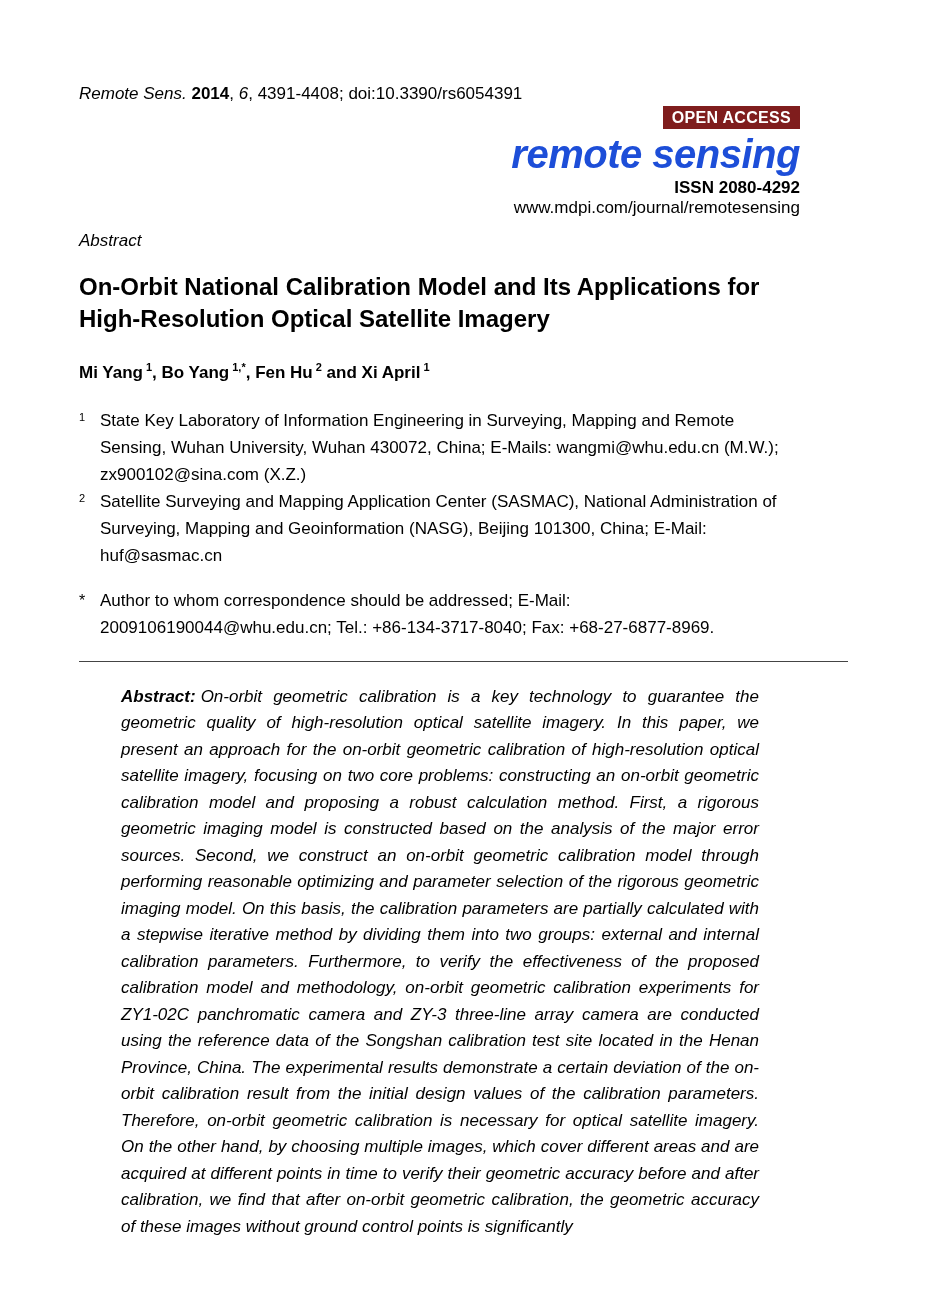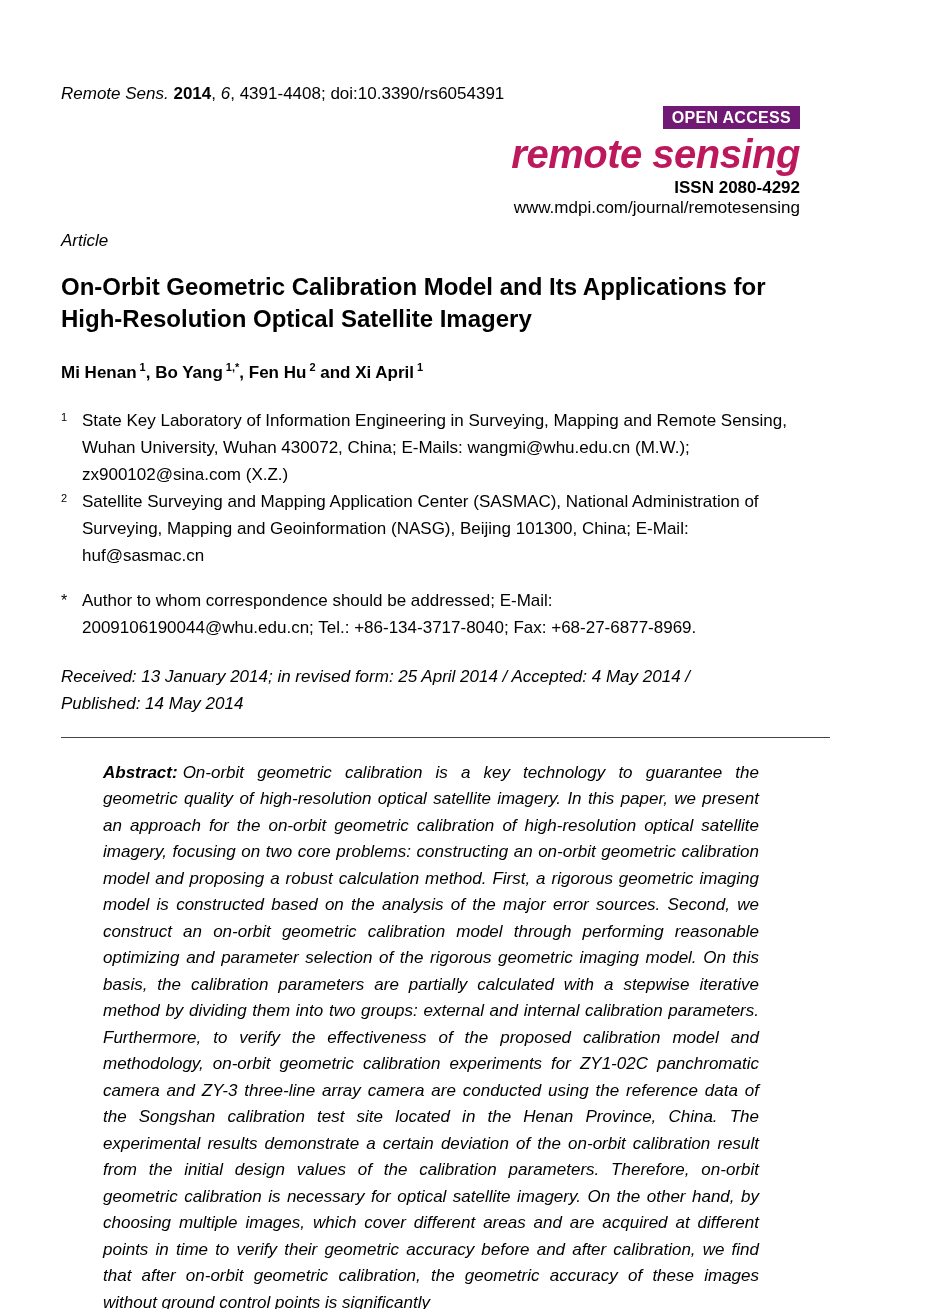--- a/index.html
+++ b/index.html
@@ -8,49 +8,49 @@
     width: 926px;
     height: 1309px;
     font-family: "Liberation Sans", "DejaVu Sans", sans-serif;
     color: #000000;
     position: relative;
     overflow: hidden;
   }
   .page {
     width: 878px;
     height: 1309px;
-    padding: 84px 78px 0 61px;
+    padding: 84px 78px 0 79px;
   }
   .it { font-style: italic; }
   .b  { font-weight: bold; }
 
   .citation {
     font-size: 17px;
     line-height: 20px;
     white-space: nowrap;
   }
 
   .masthead { text-align: right; margin-top: 2px; }
   .open-access-badge {
     display: inline-block;
-    background: #701a75;
+    background: #7f1d1d;
     color: #ffffff;
     font-weight: bold;
     font-size: 16px;
     line-height: 21px;
     padding: 1px 9px;
     letter-spacing: 0.3px;
   }
   .logo {
     margin-top: 4px;
     font-size: 40px;
     line-height: 42px;
     font-weight: bold;
     font-style: italic;
-    color: #be185d;
+    color: #1d4ed8;
     letter-spacing: -0.5px;
   }
   .issn { margin-top: 3px; font-size: 17px; line-height: 20px; font-weight: bold; }
   .website { font-size: 17px; line-height: 20px; }
 
   .article-label { margin-top: 13px; font-size: 17px; line-height: 20px; font-style: italic; }
 
   .title {
     margin-top: 20px;
     font-size: 24px;
@@ -111,41 +111,40 @@
 
   <div class="masthead">
     <div>
       <span class="open-access-badge">OPEN ACCESS</span>
     </div>
     <div class="logo">remote sensing</div>
     <div class="issn">ISSN 2080-4292</div>
     <div class="website">www.mdpi.com/journal/remotesensing</div>
   </div>
 
-  <p class="article-label">Article</p>
+  <p class="article-label">Abstract</p>
 
-  <h1 class="title">On-Orbit Geometric Calibration Model and Its Applications for High-Resolution Optical Satellite Imagery</h1>
+  <h1 class="title">On-Orbit National Calibration Model and Its Applications for High-Resolution Optical Satellite Imagery</h1>
 
-  <p class="authors"><span><span>Mi Henan</span><sup>1</sup><span>, </span></span><span><span>Bo Yang</span><sup>1,*</sup><span>, </span></span><span><span>Fen Hu</span><sup>2</sup><span> and </span></span><span><span>Xi April</span><sup>1</sup></span></p>
+  <p class="authors"><span><span>Mi Yang</span><sup>1</sup><span>, </span></span><span><span>Bo Yang</span><sup>1,*</sup><span>, </span></span><span><span>Fen Hu</span><sup>2</sup><span> and </span></span><span><span>Xi April</span><sup>1</sup></span></p>
 
   <div class="affiliations">
     <div class="aff-row">
       <span class="aff-marker">1</span>
       <span class="aff-text">State Key Laboratory of Information Engineering in Surveying, Mapping and Remote Sensing, Wuhan University, Wuhan 430072, China; E-Mails: wangmi@whu.edu.cn (M.W.); zx900102@sina.com (X.Z.)</span>
     </div>
     <div class="aff-row">
       <span class="aff-marker">2</span>
       <span class="aff-text">Satellite Surveying and Mapping Application Center (SASMAC), National Administration of Surveying, Mapping and Geoinformation (NASG), Beijing 101300, China; E-Mail: huf@sasmac.cn</span>
     </div>
   </div>
 
   <div class="aff-row correspondence">
     <span class="corr-marker">*</span>
     <span class="aff-text corr-text">Author to whom correspondence should be addressed; E-Mail: 2009106190044@whu.edu.cn; Tel.: +86-134-3717-8040; Fax: +68-27-6877-8969.</span>
   </div>
 
-  <p class="dates">Received: 13 January 2014; in revised form: 25 April 2014 / Accepted: 4 May 2014 / Published: 14 May 2014</p>
 
   <hr class="rule">
 
   <p class="abstract"><span class="abstract-label">Abstract:</span><span>On-orbit geometric calibration is a key technology to guarantee the geometric quality of high-resolution optical satellite imagery. In this paper, we present an approach for the on-orbit geometric calibration of high-resolution optical satellite imagery, focusing on two core problems: constructing an on-orbit geometric calibration model and proposing a robust calculation method. First, a rigorous geometric imaging model is constructed based on the analysis of the major error sources. Second, we construct an on-orbit geometric calibration model through performing reasonable optimizing and parameter selection of the rigorous geometric imaging model. On this basis, the calibration parameters are partially calculated with a stepwise iterative method by dividing them into two groups: external and internal calibration parameters. Furthermore, to verify the effectiveness of the proposed calibration model and methodology, on-orbit geometric calibration experiments for ZY1-02C panchromatic camera and ZY-3 three-line array camera are conducted using the reference data of the Songshan calibration test site located in the Henan Province, China. The experimental results demonstrate a certain deviation of the on-orbit calibration result from the initial design values of the calibration parameters. Therefore, on-orbit geometric calibration is necessary for optical satellite imagery. On the other hand, by choosing multiple images, which cover different areas and are acquired at different points in time to verify their geometric accuracy before and after calibration, we find that after on-orbit geometric calibration, the geometric accuracy of these images without ground control points is significantly</span></p>
 
 </div>
 
 </body></html>

